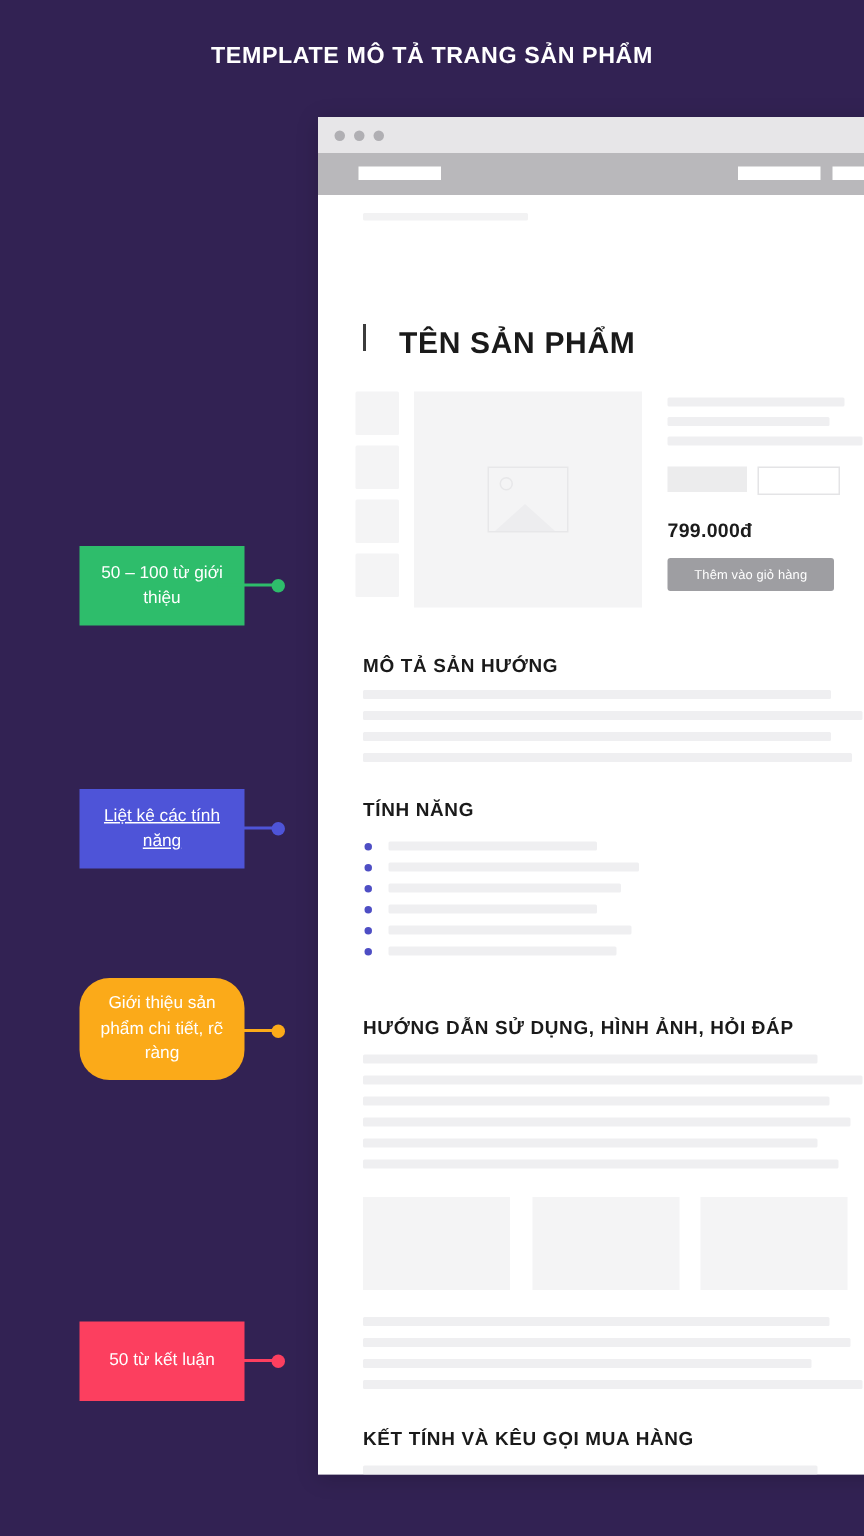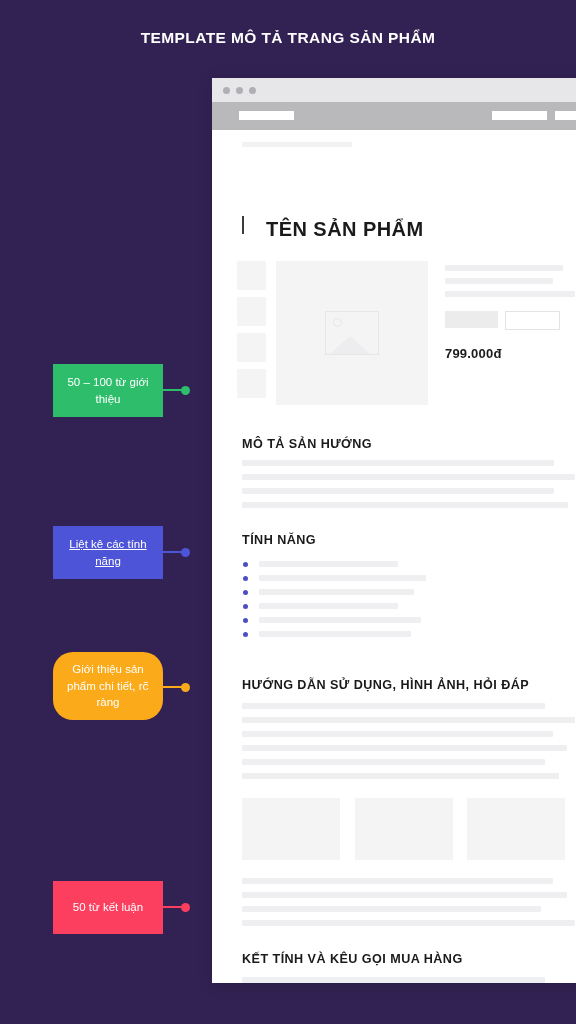--- a/index.html
+++ b/index.html
@@ -255,20 +255,21 @@
 
       <span class="sk" style="left:233px; top:135px; width:118px; height:6px;"></span>
       <span class="sk" style="left:233px; top:148px; width:108px; height:6px;"></span>
       <span class="sk" style="left:233px; top:161px; width:130px; height:6px;"></span>
 
       <span class="variant-filled" style="left:233px; top:181px; width:53px; height:17px;"></span>
       <span class="variant-outline" style="left:293px; top:181px; width:53px; height:17px;"></span>
 
       <div class="price" style="left:233px; top:216px;">799.000đ</div>
 
+      <div class="cart-button" style="left:233px; top:242px; width:111px; height:22px;">Thêm vào giỏ hàng</div>
 
       <div class="section-heading" style="left:30px; top:307px;">MÔ TẢ SẢN HƯỚNG</div>
       <span class="sk" style="left:30px; top:330px; width:312px; height:6px;"></span>
       <span class="sk" style="left:30px; top:344px; width:333px; height:6px;"></span>
       <span class="sk" style="left:30px; top:358px; width:312px; height:6px;"></span>
       <span class="sk" style="left:30px; top:372px; width:326px; height:6px;"></span>
 
       <div class="section-heading" style="left:30px; top:403px;">TÍNH NĂNG</div>
 
       <span class="bullet" style="left:31px; top:432px;"></span>

